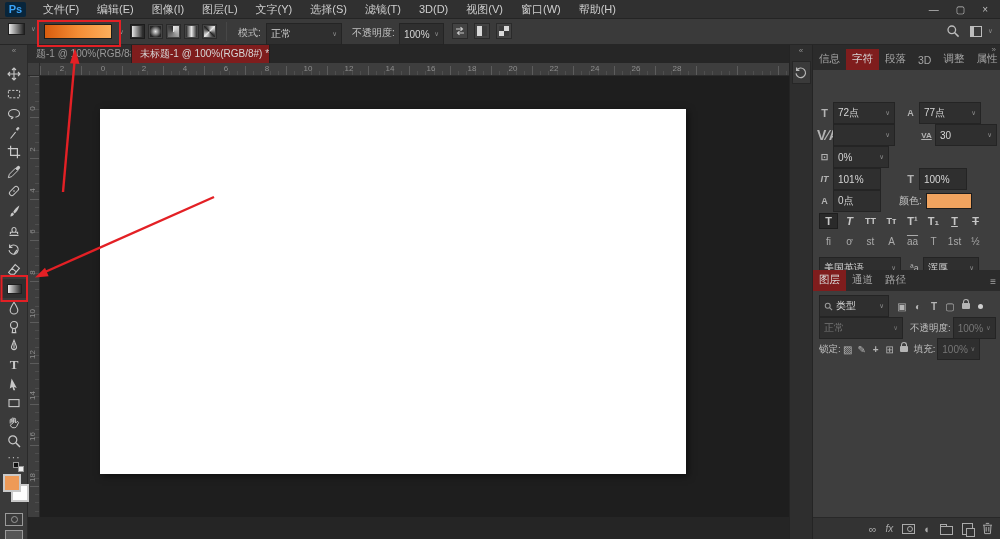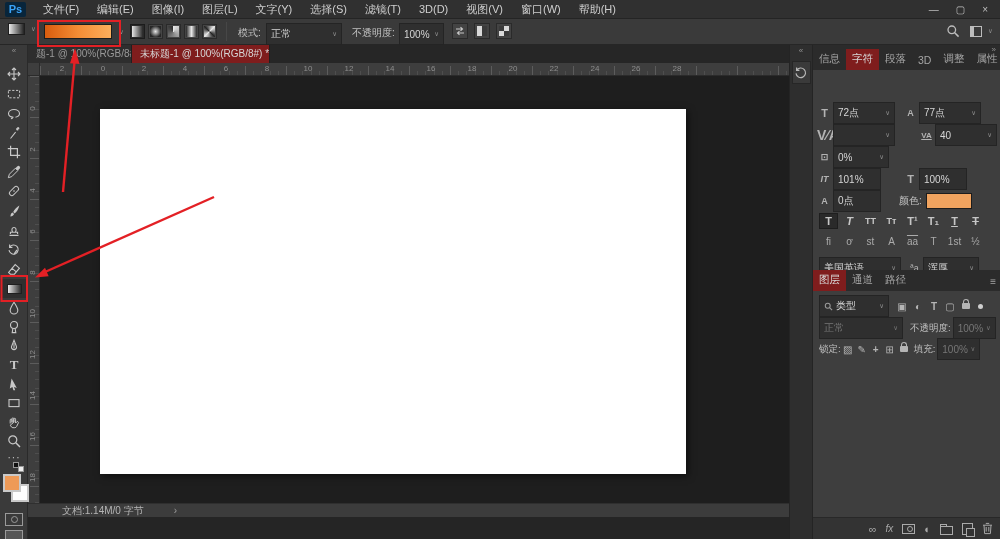--- a/index.html
+++ b/index.html
@@ -353,24 +353,20 @@
     <span class="rnv" style="top:192px">8</span>
     <span class="rnv" style="top:233px">10</span>
     <span class="rnv" style="top:274px">12</span>
     <span class="rnv" style="top:315px">14</span>
     <span class="rnv" style="top:356px">16</span>
     <span class="rnv" style="top:397px">18</span>
   </div>
 
   <div class="canvas"></div>
 
-  <div class="statusbar">
-    <span>文档:1.14M/0 字节</span>
-    <span class="exp">›</span>
-  </div>
   <div class="scrollstrip"></div>
 
   <div class="dock">
     <span class="dc">«</span>
     <div class="dockbtn">
       <svg width="14" height="14" viewBox="0 0 14 14">
           <path d="M2.6 4.4A4.8 4.8 0 1 1 2 7.4M2.6 1.6v2.8h2.8" stroke="#b8b8b8" stroke-width="1.2" fill="none"></path>
         </svg>
     </div>
   </div>
@@ -402,21 +398,21 @@
     </div>
 
     <div class="prow" style="left:4px;top:79px">
       <span class="cic" style="font-size:14px">V⁄A</span>
       <div class="fld" style="width:62px">
         <span class="v"></span>
           <i class="ch">∨</i>
       </div>
       <span class="cic" style="margin-left:24px;font-size:8px;text-decoration:underline">VA</span>
       <div class="fld" style="width:62px">
-        <span class="v">40</span>
+        <span class="v">30</span>
           <i class="ch">∨</i>
       </div>
     </div>
 
     <div class="prow" style="left:4px;top:101px">
       <span class="cic">⊡</span>
       <div class="fld" style="width:56px">
         <span class="v">0%</span>
           <i class="ch">∨</i>
       </div>

